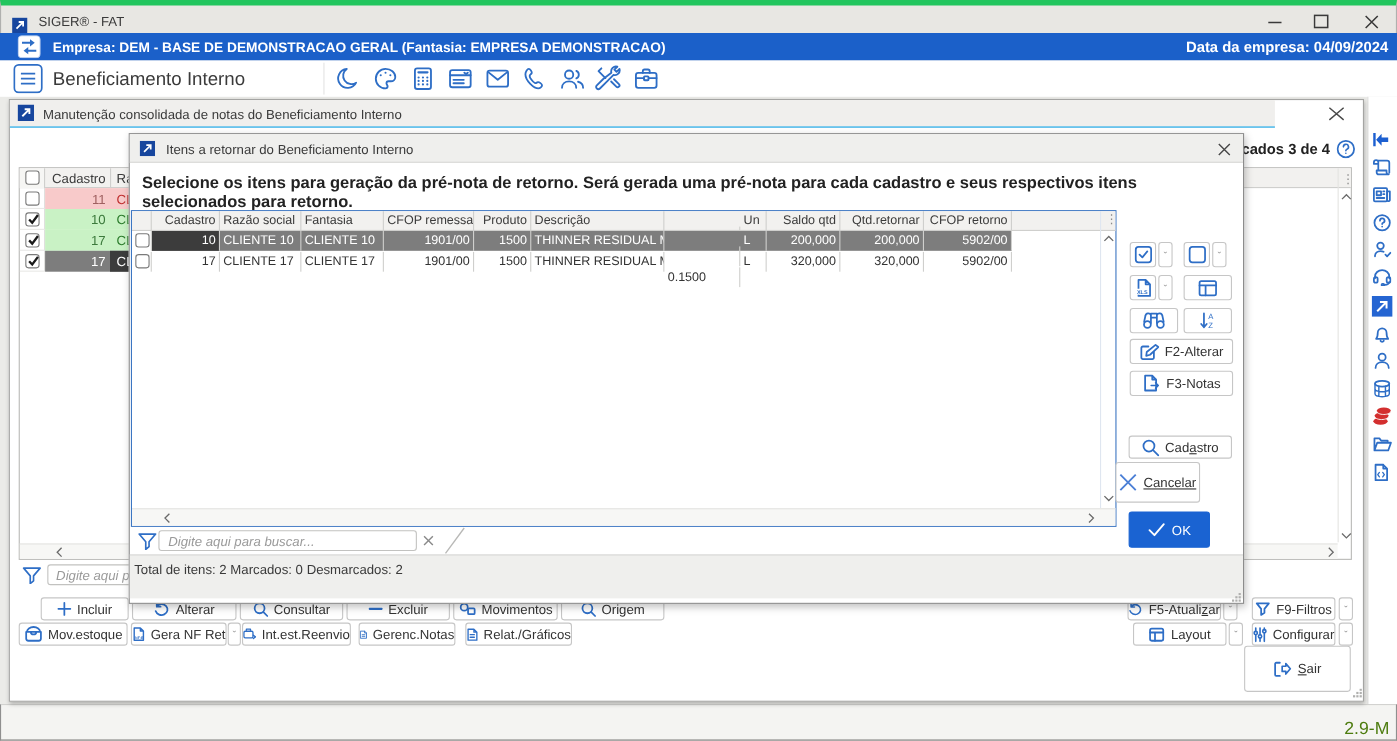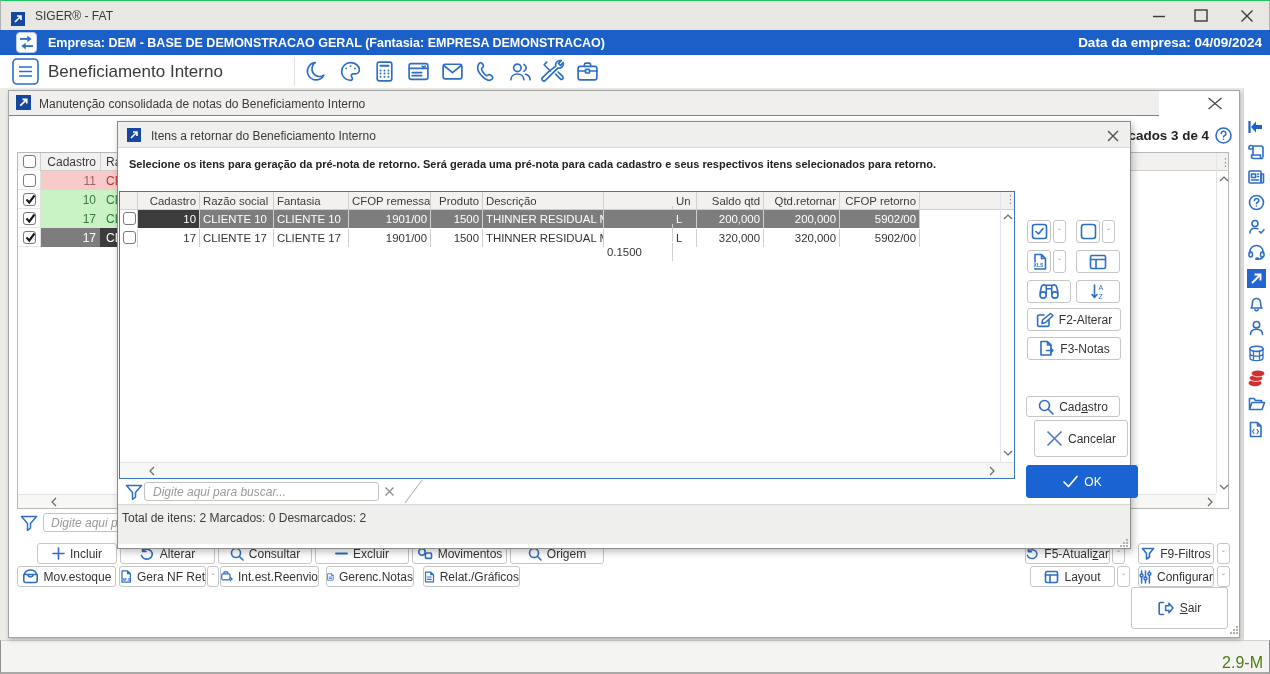--- a/index.html
+++ b/index.html
@@ -24,21 +24,21 @@
   .c9 { width:67px; text-align:right; }
   .c10 { width:76px; text-align:right; }
   .c11 { width:80px; text-align:right; }
   .drp { position:absolute; background:#fff; border:1px solid #c6c6c6; border-radius:3px;
          display:flex; align-items:center; justify-content:center; color:#9a9a9a; font-size:9px; }
   .cb  { position:absolute; width:13px; height:13px; background:#fff; border:1px solid #7a7a7a; border-radius:3px; }
 </style>
 </head>
 <body>
 
-<div class="abs" id="titlebar" style="left:0;top:0;width:1270px;height:30px;background:#e8e7e3;border-top:1px solid #22c55e;border-left:1px solid #b0b0ae;border-right:1px solid #b0b0ae;">
+<div class="abs" id="titlebar" style="left:0;top:0;width:1270px;height:30px;background:#e8e7e3;border-top:5px solid #22c55e;border-left:1px solid #b0b0ae;border-right:1px solid #b0b0ae;">
   <svg class="abs" style="left:10px;top:11px" width="14" height="14" viewBox="0 0 14 14">
     <rect width="14" height="14" fill="#17469e"></rect>
     <path d="M4 10 L9.5 4.5 M6 4 h4 v4" stroke="#fff" stroke-width="1.6" fill="none"></path>
   </svg>
   <div class="abs" style="left:34px;top:8px;font-size:12px;color:#3a3a3a;">SIGER® - FAT</div>
   <svg class="abs" style="left:1151px;top:8px" width="14" height="14" viewBox="0 0 14 14">
       <path d="M1 7.5 h12" stroke="#3a3a3a" stroke-width="1.4"></path>
     </svg>
   <svg class="abs" style="left:1193px;top:7px" width="15" height="16" viewBox="0 0 15 16">
       <rect x="1" y="2" width="12" height="11" fill="none" stroke="#3a3a3a" stroke-width="1.4"></rect>
@@ -345,21 +345,21 @@
   <div class="abs" style="left:0;top:0;width:1012px;height:26px;background:#efefed;border-bottom:1px solid #d8d8d6;">
     <svg class="abs" style="left:9px;top:6px" width="14" height="14" viewBox="0 0 14 14">
       <rect width="14" height="14" fill="#17469e"></rect>
       <path d="M4 10 L9.5 4.5 M6 4 h4 v4" stroke="#fff" stroke-width="1.6" fill="none"></path>
     </svg>
     <div class="abs" style="left:33px;top:7px;font-size:12px;color:#3a3a3a;">Itens a retornar do Beneficiamento Interno</div>
     <svg class="abs" style="left:989px;top:8px" width="12" height="12" viewBox="0 0 12 12">
         <path d="M1 1 L11 11 M11 1 L1 11" stroke="#4a4a4a" stroke-width="1.3"></path>
       </svg>
   </div>
-  <div class="abs" style="left:11px;top:36px;font-weight:bold;font-size:11px;color:#222;">Selecione os itens para geração da pré-nota de retorno. Será gerada uma pré-nota para cada cadastro e seus respectivos itens selecionados para retorno.</div>
+  <div class="abs" style="left:11px;top:36px;font-weight:bold;font-size:15px;color:#222;">Selecione os itens para geração da pré-nota de retorno. Será gerada uma pré-nota para cada cadastro e seus respectivos itens selecionados para retorno.</div>
 
   <div class="abs" style="left:1px;top:69px;width:896px;height:288px;border:1px solid #3c76c2;background:#fff;">
 
     <div class="abs hdr" style="left:0;top:0;width:894px;height:18px;background:#f2f1ef;border-bottom:1px solid #cfcfcd;"></div>
     <div class="drow" style="top:0;color:#3a3a3a;">
       <span class="c c0"></span>
         <span class="c c1">Cadastro</span>
         <span class="c c2">Razão social</span>
         <span class="c c3">Fantasia</span>
         <span class="c c4">CFOP remessa</span>
@@ -503,19 +503,19 @@
         <path d="M8.5 10.5 h6.5 M12.5 8 L15 10.5 L12.5 13" stroke-width="1.4"></path>
       </svg>F3-Notas</div>
 
   <div class="btn" style="left:908px;top:274px;width:94px;height:21px;">
       <svg class="ic" width="16" height="16" viewBox="0 0 16 16">
         <circle cx="6.5" cy="6.5" r="5"></circle>
         <path d="M10.5 10.5 L15 15"></path>
       </svg>
       <span>Cad<u>a</u>stro</span>
     </div>
-  <div class="btn" style="left:916px;top:298px;width:94px;height:37px;"><svg width="17" height="17" viewBox="0 0 17 17">
+  <div class="btn" style="left:896px;top:298px;width:77px;height:37px;text-decoration:underline;"><svg width="17" height="17" viewBox="0 0 17 17">
         <path d="M1.5 1.5 L15.5 15.5 M15.5 1.5 L1.5 15.5" stroke="#4b7fd6" stroke-width="1.7" fill="none"></path>
       </svg>Cancelar</div>
-  <div class="btn" style="left:908px;top:343px;width:112px;height:33px;background:#1a63d2;border-color:#1a63d2;color:#fff;"><svg width="17" height="15" viewBox="0 0 17 15">
+  <div class="btn" style="left:908px;top:343px;width:74px;height:33px;background:#1a63d2;border-color:#1a63d2;color:#fff;"><svg width="17" height="15" viewBox="0 0 17 15">
         <path d="M2 8 L6.5 12.5 L15 2.5" stroke="#fff" stroke-width="1.7" fill="none" stroke-linecap="round" stroke-linejoin="round"></path>
       </svg>OK</div>
 </div>
 
 </body></html>

